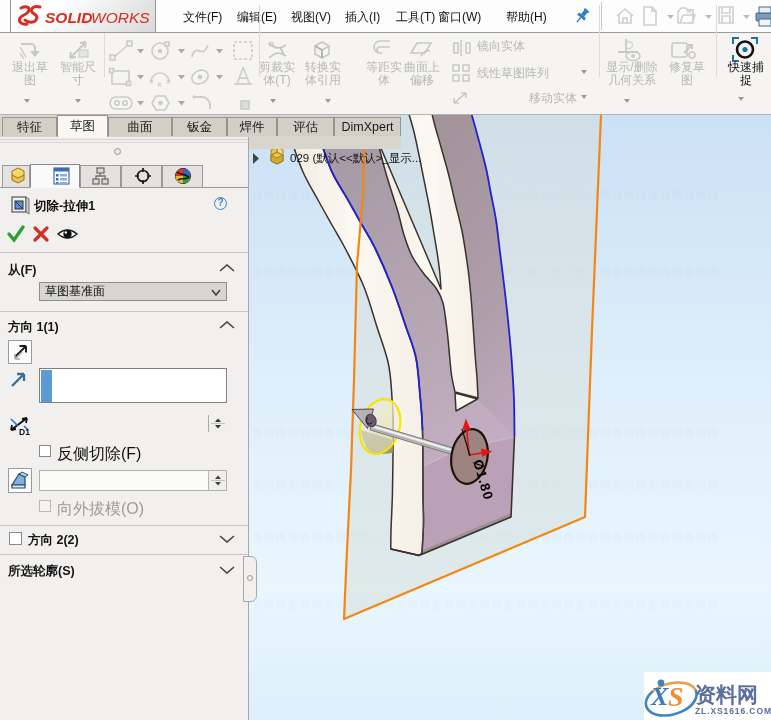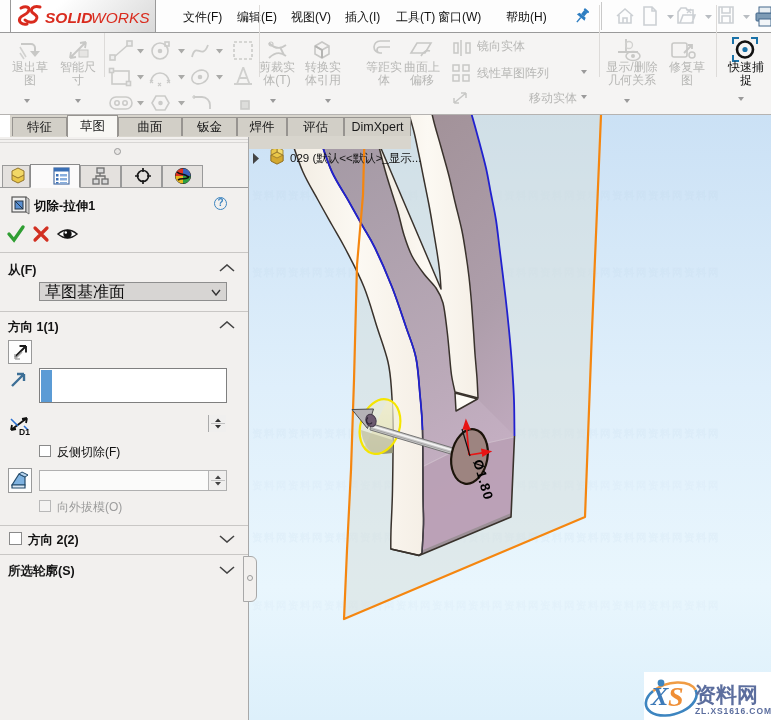--- a/index.html
+++ b/index.html
@@ -10,34 +10,34 @@
   #menubar{left:0;top:0;width:771px;height:32px;background:#fdfdfd;border-bottom:1px solid #9a9a9a;}
   #logobox{left:10px;top:0;width:146px;height:33px;background:linear-gradient(135deg,#ffffff 30%,#d9d9d9 100%);
            border:1px solid #9a9a9a;border-top:none;box-sizing:border-box;z-index:5;}
   .menuitem{position:absolute;top:9px;font-size:12px;color:#111;}
   
   #toolbar{left:0;top:33px;width:771px;height:82px;background:#f5f4f3;border-bottom:1px solid #b5b3b1;box-sizing:border-box;}
   .tbtxt{position:absolute;font-size:12px;line-height:13px;color:#b7b7b5;text-align:center;white-space:pre-line;}
   .tbsep{position:absolute;top:5px;height:72px;width:1px;background:#dddbd9;}
   .dd{position:absolute;width:0;height:0;border-left:3.5px solid transparent;border-right:3.5px solid transparent;border-top:4px solid #9a9a9a;}
   
-  #tabrow{left:0;top:115px;width:401px;height:34px;background:#d8d5cd;margin-left:10px;}
+  #tabrow{left:0;top:115px;width:401px;height:34px;background:#d8d5cd;}
   .tab{position:absolute;top:2px;height:19px;background:#d2cfc7;border:1px solid #979490;border-bottom:none;
        box-sizing:border-box;font-size:12.5px;color:#1a1a1a;text-align:center;line-height:19px;}
   .tabactive{background:#f8f7f4;top:0px;height:22px;line-height:21px;z-index:2;}
   
   #panel{left:0;top:137px;width:249px;height:583px;background:#f2f0ee;border-right:1px solid #a8a8a8;box-sizing:border-box;}
   .sep{position:absolute;left:0;width:248px;height:1px;background:#c9c7c5;}
   .bhead{position:absolute;font-size:12.5px;font-weight:bold;color:#141414;}
   .combo{position:absolute;left:39px;width:188px;height:19px;background:#d7d5d3;border:1px solid #8e8e8e;
-         box-sizing:border-box;font-size:16px;color:#111;line-height:17px;padding-left:5px;}
+         box-sizing:border-box;font-size:12px;color:#111;line-height:17px;padding-left:5px;}
   .spin{position:absolute;left:39px;width:188px;height:19px;background:#fff;border:1px solid #7f7f7f;
         box-sizing:border-box;font-size:12px;color:#111;line-height:17px;padding-left:5px;}
   .cb{position:absolute;width:12px;height:12px;background:#fff;border:1px solid #8a8a8a;box-sizing:border-box;}
-  .cbl{position:absolute;font-size:12px;color:#111;}
+  .cbl{position:absolute;font-size:16px;color:#111;}
   .ibtn{position:absolute;left:8px;width:24px;height:24px;background:#fdfdfd;border:1px solid #9a9a9a;box-sizing:border-box;}
 </style>
 </head>
 <body>
 
 <div class="abs" id="menubar"></div>
 <div class="abs" id="logobox"></div>
 <svg class="abs" style="left:14px;top:2px;z-index:6" width="142" height="30" viewBox="0 0 142 30">
   <g fill="none" stroke="#d92b1e" stroke-linecap="round">
     <path d="M7,6 C13,3 17,6 14,10 C12,13 8,13 6,16 C4,20 8,23 13,22" stroke-width="3"></path>

